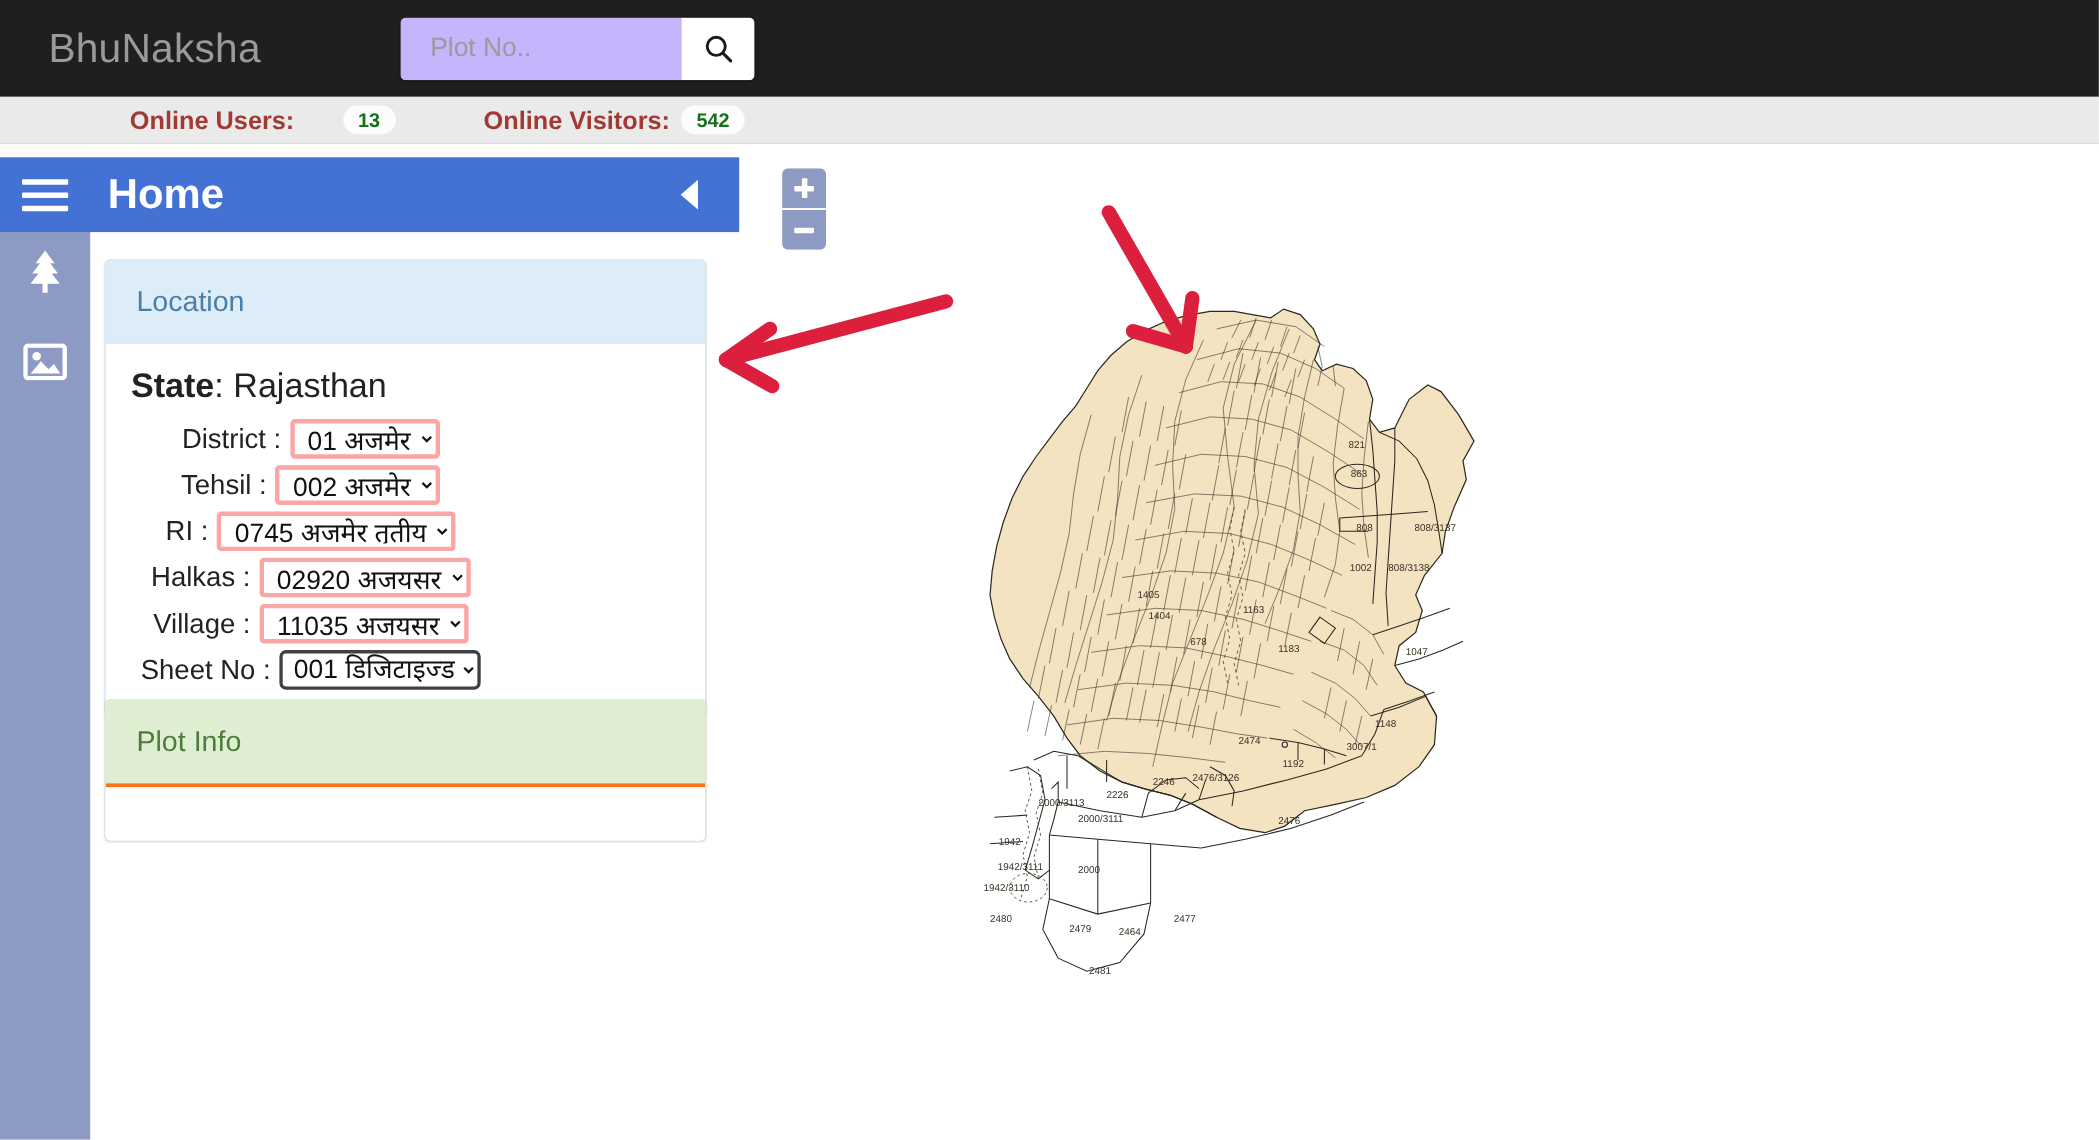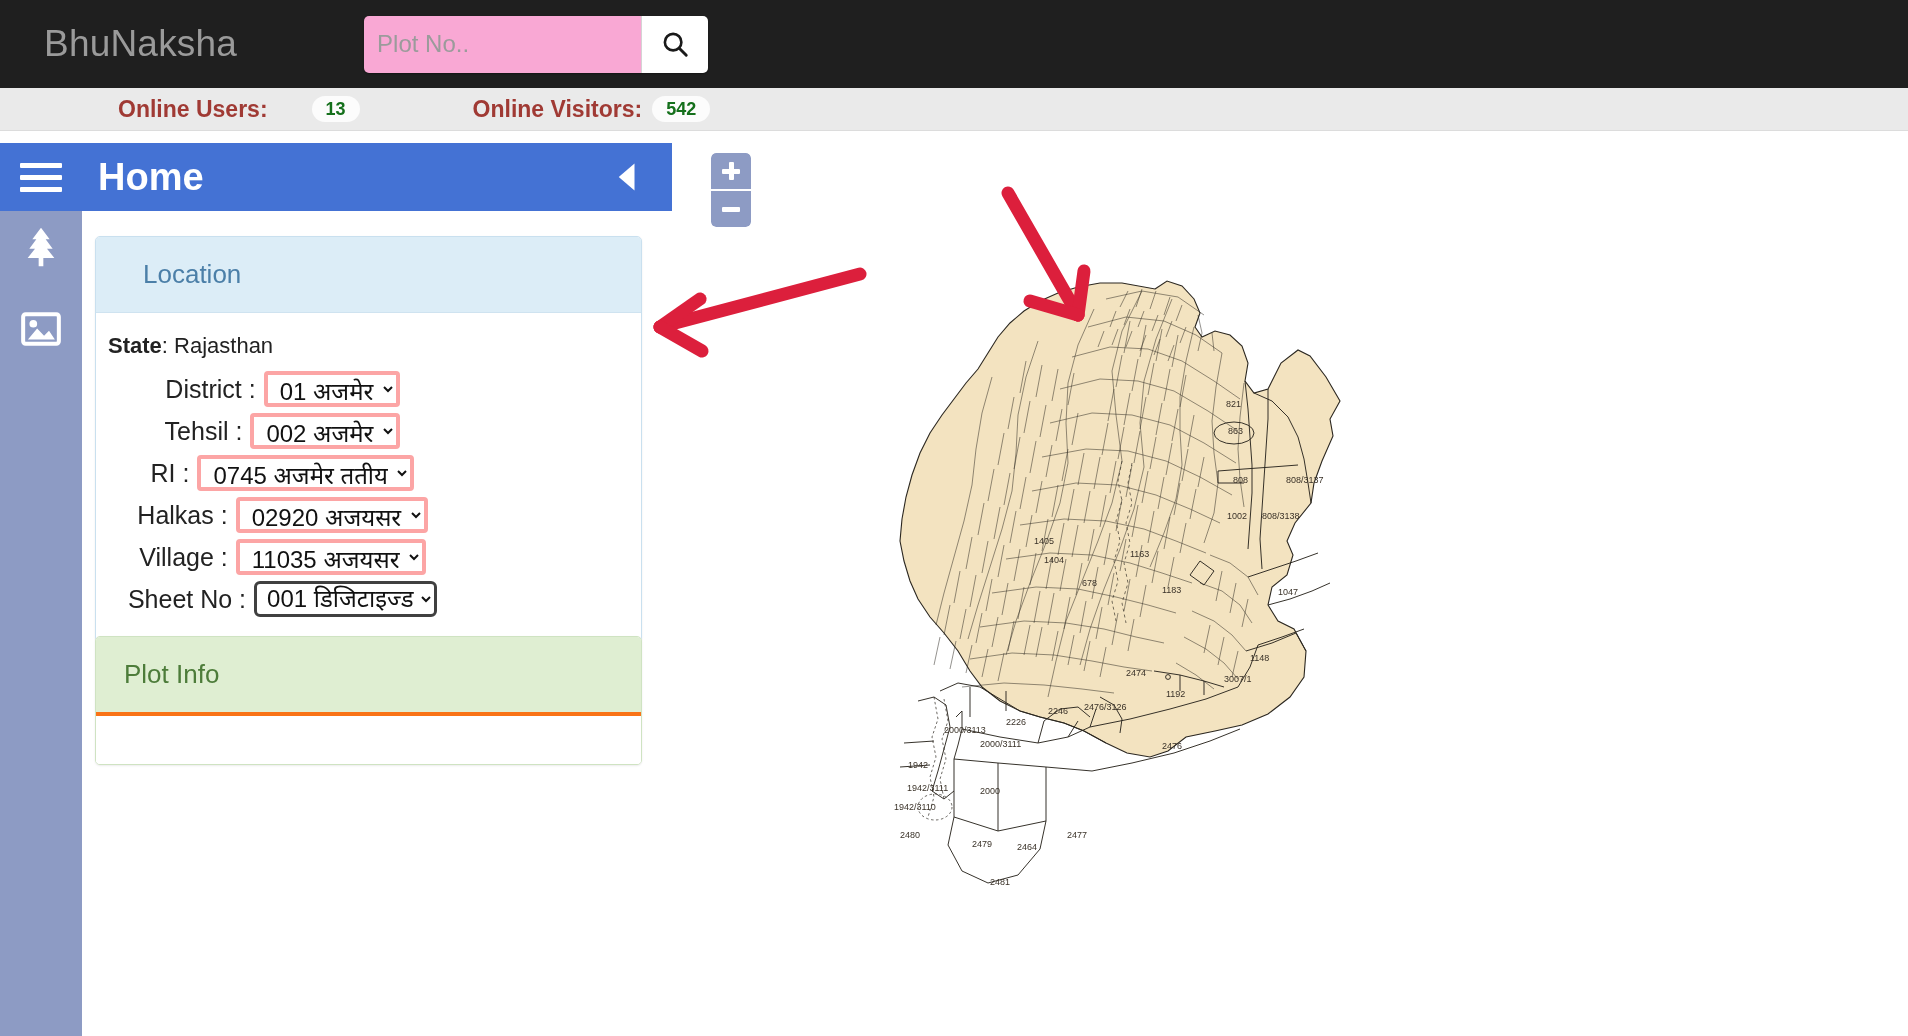--- a/index.html
+++ b/index.html
@@ -26,26 +26,26 @@
   }
   #search-wrap {
     display: flex;
     margin-left: 127px;
     height: 57px;
     border-radius: 5px;
     overflow: hidden;
     box-shadow: 0 1px 2px rgba(0,0,0,.35);
   }
   #search-input {
-    width: 278px; height: 57px;
+    width: 256px; height: 57px;
     border: none; outline: none;
-    background: #f9a8d4;
+    background: #c4b5fd;
     font-size: 24px;
     color: #333;
-    padding: 0 13px;
+    padding: 0 27px;
     font-family: "Liberation Sans", sans-serif;
     border-right: 1px solid #d4d4d4;
   }
   #search-input::placeholder { color: #9b9b9b; }
   #search-btn {
     width: 66px; height: 57px;
     background: #fff; border: none; cursor: pointer;
     display: flex; align-items: center; justify-content: center;
   }
 
@@ -67,21 +67,21 @@
     background: #fcfcfc;
     color: #15701c;
     font-size: 18px;
     font-weight: bold;
     border-radius: 18px;
     padding: 3px 14px;
     margin-left: 10px;
     line-height: 1.15;
   }
   #stat-users { margin-left: 118px; gap: 34px; }
-  #stat-visitors { margin-left: 113px; }
+  #stat-visitors { margin-left: 80px; }
 
   
   #icon-rail {
     position: absolute; left: 0; top: 190px;
     width: 82px; height: 846px;
     background: #8d9bc4;
     display: flex; flex-direction: column; align-items: center;
   }
   .rail-btn {
     width: 82px; height: 78px;
@@ -131,28 +131,27 @@
   }
   #location-card-head {
     background: #dcedf7;
     border-bottom: 1px solid #cfe3f0;
     border-radius: 4px 4px 0 0;
     padding: 22px 0 22px 28px;
   }
   #location-card-head .card-title {
     color: #4b7fa8;
     font-size: 26px;
-    margin-left: 19px;
   }
   #location-card-body { padding: 20px 0 18px 0; }
 
   .state-line {
-    font-size: 22px;
+    font-size: 31px;
     color: #222;
-    margin: 0 0 12px 12px;
+    margin: 0 0 12px 23px;
   }
   .state-line b { font-weight: bold; }
 
   .field-row {
     display: flex; align-items: center;
     justify-content: center;
     padding-right: 172px;
     margin-bottom: 6px;
   }
   .field-label {

